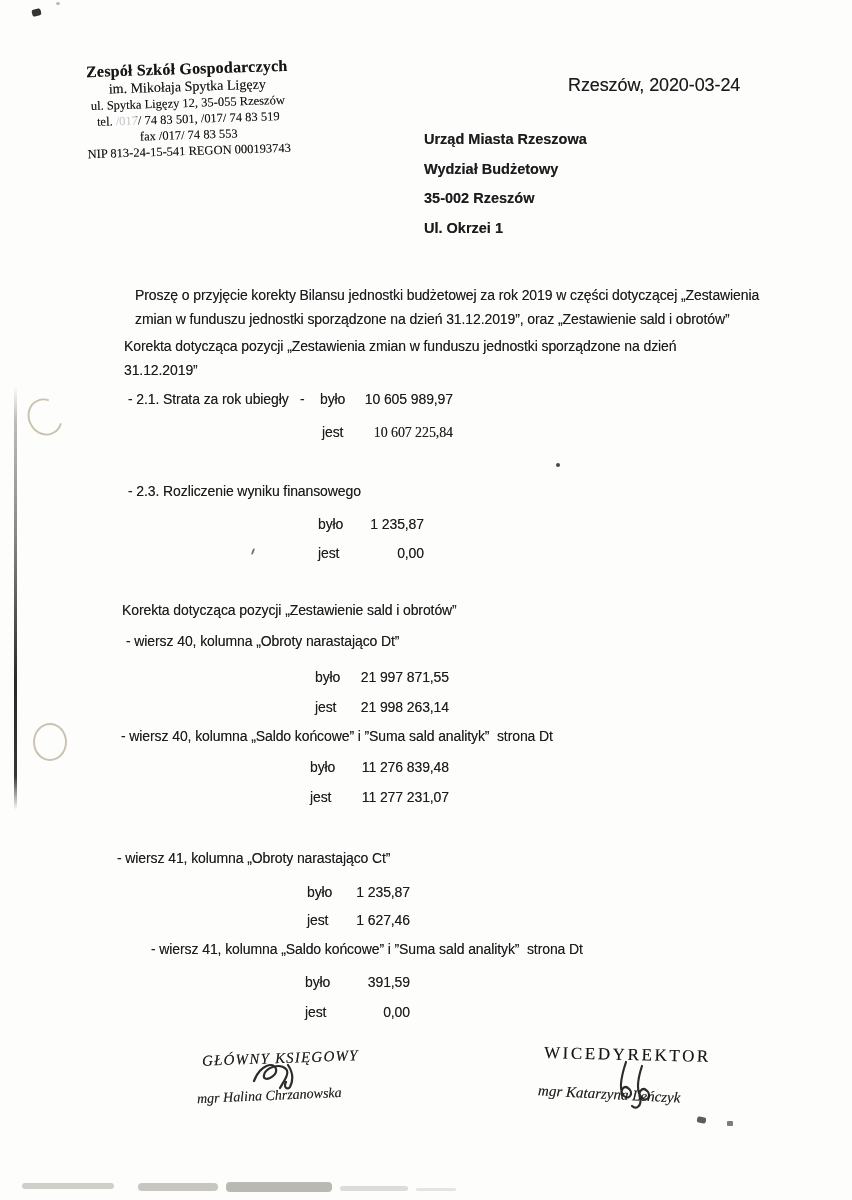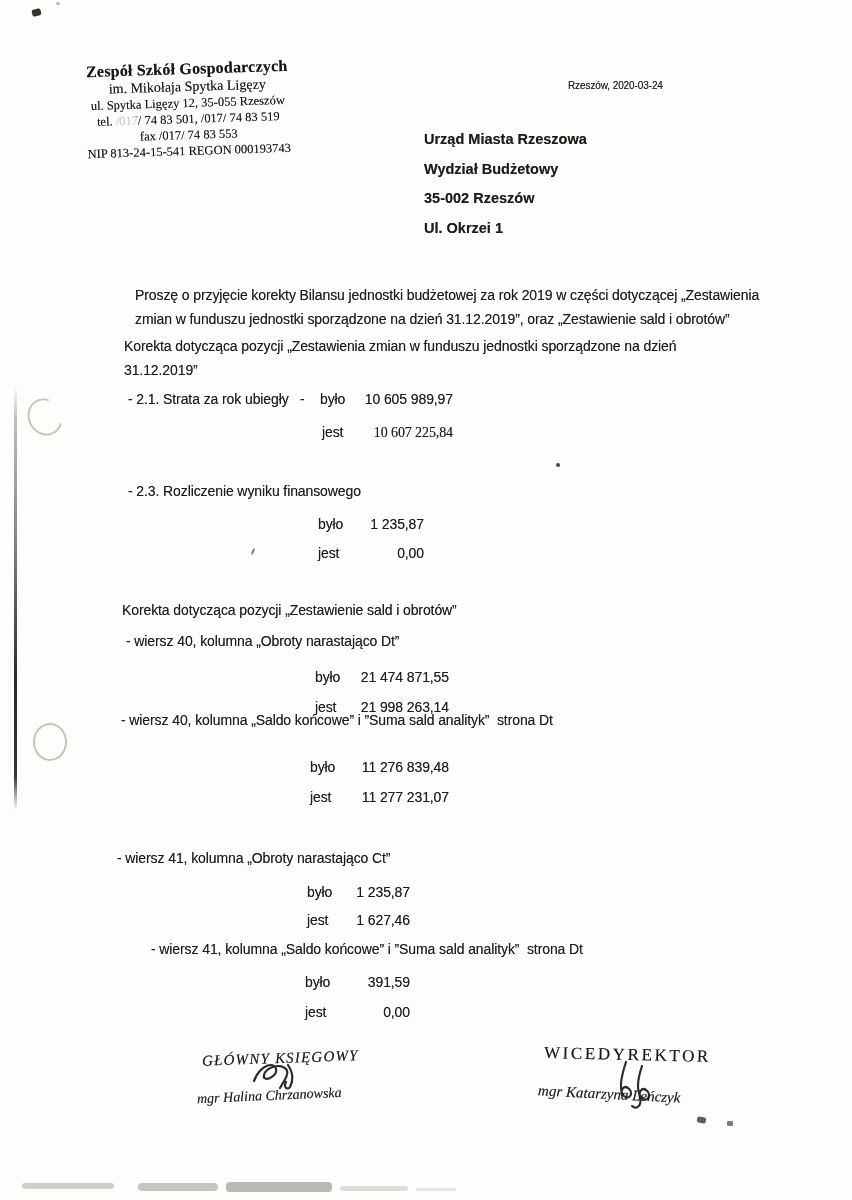--- a/index.html
+++ b/index.html
@@ -75,21 +75,21 @@
     <div class="l1">Zespół Szkół Gospodarczych</div>
     <div class="l2">im. Mikołaja Spytka Ligęzy</div>
     <div class="ls">ul. Spytka Ligęzy 12, 35-055 Rzeszów</div>
     <div class="ls">tel. /017/ 74 83 501, /017/ 74 83 519</div>
     <div class="ls">fax /017/ 74 83 553</div>
     <div class="ls">NIP 813-24-15-541 REGON 000193743</div>
   </div>
 
   <div class="smudge" style="left:112px; top:116px; width:26px; height:13px; background:rgba(253,253,252,.78);"></div>
 
-  <div class="t" style="left:568px; top:77px; font-size:10px;">Rzeszów, 2020-03-24</div>
+  <div class="t" style="left:568px; top:77px; font-size:18px;">Rzeszów, 2020-03-24</div>
 
   <div class="recipient">
     <div>Urząd Miasta Rzeszowa</div>
     <div>Wydział Budżetowy</div>
     <div>35-002 Rzeszów</div>
     <div>Ul. Okrzei 1</div>
   </div>
 
   <div class="t multi" style="left:135px; top:284px;">Proszę o przyjęcie korekty Bilansu jednostki budżetowej za rok 2019 w części dotyczącej „Zestawienia
 zmian w funduszu jednostki sporządzone na dzień 31.12.2019”, oraz „Zestawienie sald i obrotów”</div>
@@ -105,25 +105,25 @@
   <div class="t" style="left:128px; top:483px;">- 2.3. Rozliczenie wyniku finansowego</div>
   <div class="t" style="left:318px; top:516px;">było</div>
   <div class="t num" style="left:350px; width:74px; top:516px;">1 235,87</div>
   <div class="t" style="left:318px; top:545px;">jest</div>
   <div class="t num" style="left:350px; width:74px; top:545px;">0,00</div>
 
   <div class="t" style="left:122px; top:602px;">Korekta dotycząca pozycji „Zestawienie sald i obrotów”</div>
 
   <div class="t" style="left:126px; top:633px;">- wiersz 40, kolumna „Obroty narastająco Dt”</div>
   <div class="t" style="left:315px; top:669px;">było</div>
-  <div class="t num" style="left:352px; width:97px; top:669px;">21 474 871,55</div>
+  <div class="t num" style="left:352px; width:97px; top:669px;">21 997 871,55</div>
   <div class="t" style="left:315px; top:699px;">jest</div>
   <div class="t num" style="left:352px; width:97px; top:699px;">21 998 263,14</div>
 
-  <div class="t" style="left:121px; top:712px;">- wiersz 40, kolumna „Saldo końcowe” i ”Suma sald analityk”  strona Dt</div>
+  <div class="t" style="left:121px; top:728px;">- wiersz 40, kolumna „Saldo końcowe” i ”Suma sald analityk”  strona Dt</div>
   <div class="t" style="left:310px; top:759px;">było</div>
   <div class="t num" style="left:352px; width:97px; top:759px;">11 276 839,48</div>
   <div class="t" style="left:310px; top:789px;">jest</div>
   <div class="t num" style="left:352px; width:97px; top:789px;">11 277 231,07</div>
 
   <div class="t" style="left:117px; top:850px;">- wiersz 41, kolumna „Obroty narastająco Ct”</div>
   <div class="t" style="left:307px; top:884px;">było</div>
   <div class="t num" style="left:340px; width:70px; top:884px;">1 235,87</div>
   <div class="t" style="left:307px; top:912px;">jest</div>
   <div class="t num" style="left:340px; width:70px; top:912px;">1 627,46</div>

